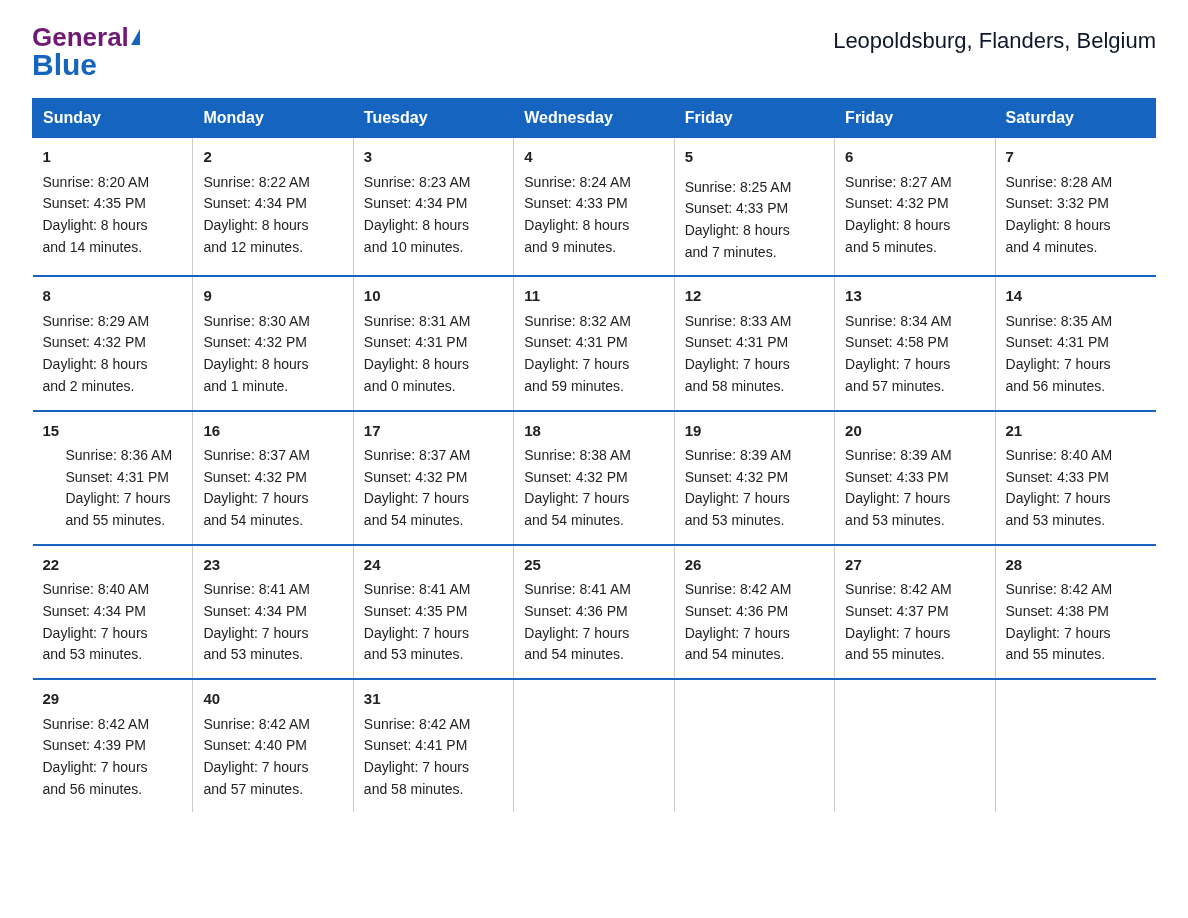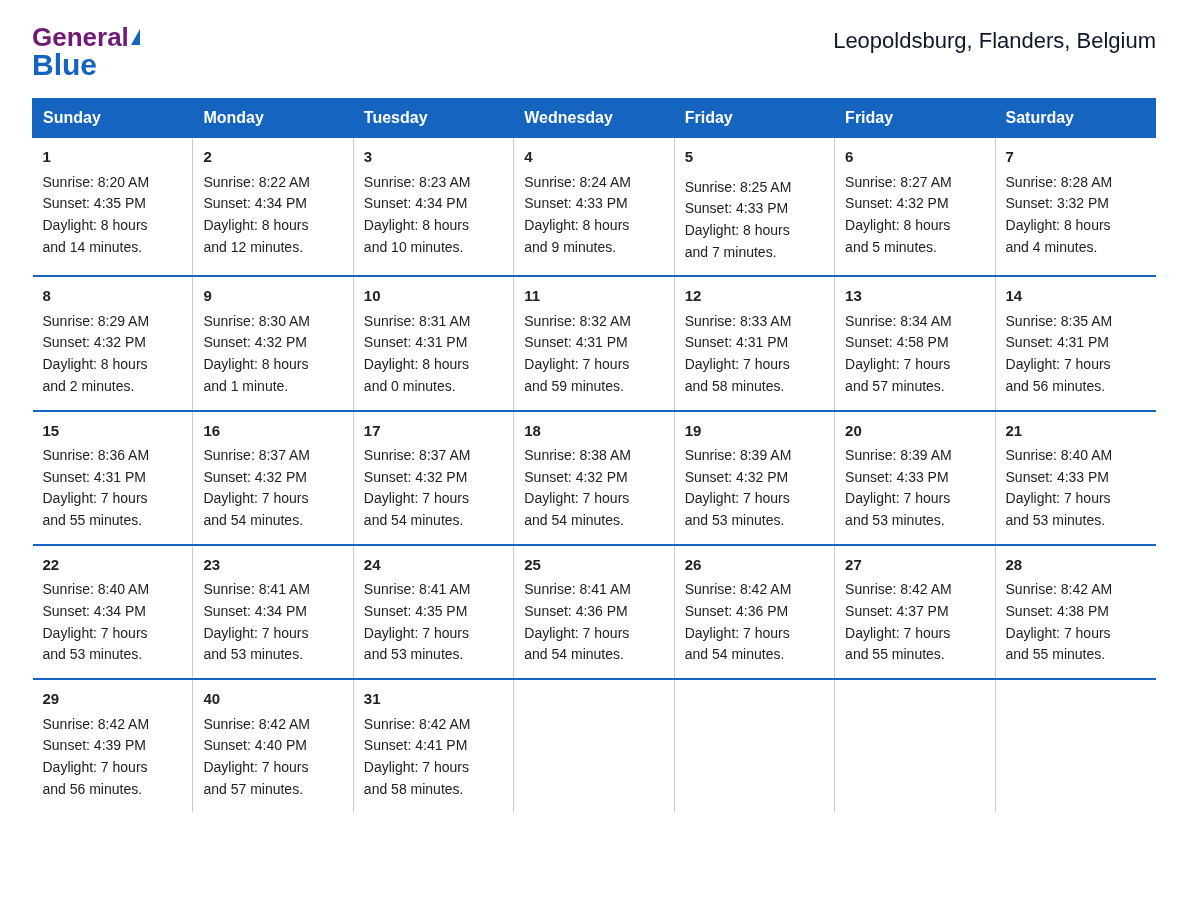--- a/index.html
+++ b/index.html
@@ -237,21 +237,21 @@
           <span class="day-number">14</span>
           <div class="day-info" style="white-space: pre-line;">Sunrise: 8:35 AM
 Sunset: 4:31 PM
 Daylight: 7 hours
 and 56 minutes.</div>
         </td>
       </tr>
       <tr>
         <td>
           <span class="day-number">15</span>
-          <div class="day-info" style="white-space: pre-line;">Sunrise: 8:36 AM
+          <div class="day-info" style="white-space: pre-line; margin-left: 23px;">Sunrise: 8:36 AM
 Sunset: 4:31 PM
 Daylight: 7 hours
 and 55 minutes.</div>
         </td>
         <td>
           <span class="day-number">16</span>
           <div class="day-info" style="white-space: pre-line;">Sunrise: 8:37 AM
 Sunset: 4:32 PM
 Daylight: 7 hours
 and 54 minutes.</div>

